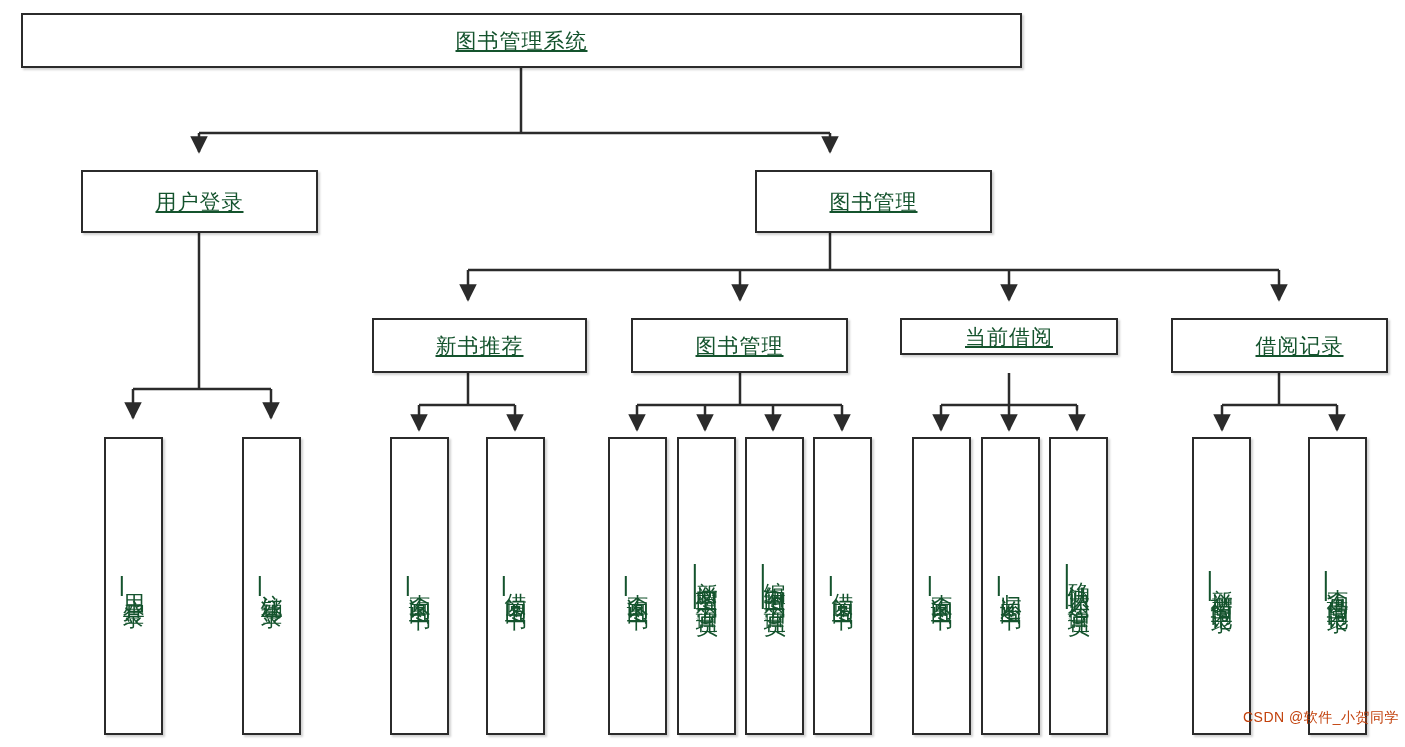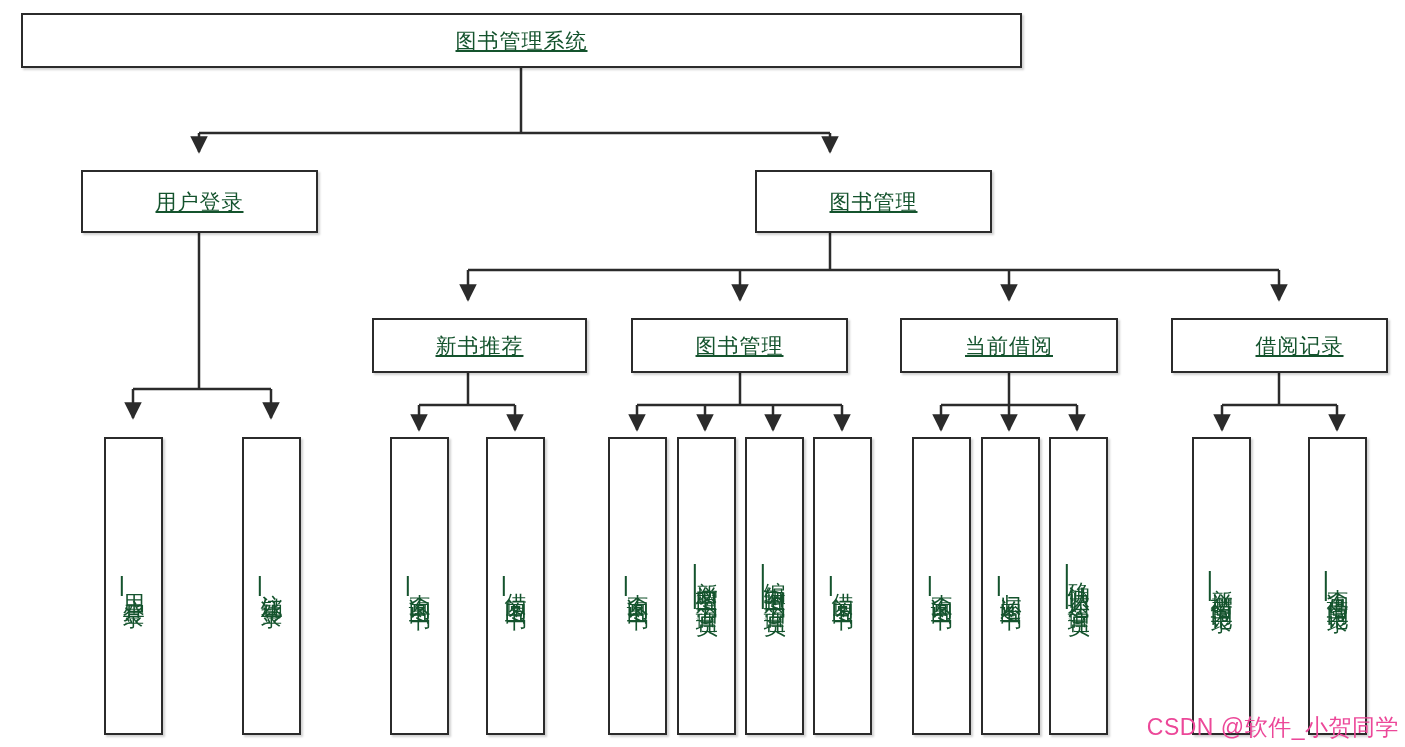--- a/index.html
+++ b/index.html
@@ -51,23 +51,23 @@
   svg.links {
     position: absolute;
     left: 0; top: 0;
     width: 1405px; height: 747px;
     z-index: 1;
     overflow: visible;
   }
   .watermark {
     position: absolute;
     right: 6px;
-    bottom: 4px;
-    font-size: 23px;
-    color: #ec4899;
+    bottom: 20px;
+    font-size: 14px;
+    color: #c2410c;
     z-index: 3;
     white-space: nowrap;
     letter-spacing: 0.5px;
   }
 </style>
 </head>
 <body>
 
 <div id="diagram">
 
@@ -131,21 +131,21 @@
   <div class="node h" style="left:739px; top:170px; width:237px; height:63px;margin-left:16px;">
     <span>图书管理</span>
   </div>
 
   <div class="node h" style="left:372px; top:318px; width:215px; height:55px;">
     <span>新书推荐</span>
   </div>
   <div class="node h" style="left:631px; top:318px; width:217px; height:55px;">
     <span>图书管理</span>
   </div>
-  <div class="node h" style="left:900px; top:318px; width:218px; height:55px;">
+  <div class="node h" style="left:900px; top:318px; width:218px; height:37px;">
     <span>当前借阅</span>
   </div>
   <div class="node h" style="left:1171px; top:318px; width:217px; height:55px;padding-left:40px;">
     <span>借阅记录</span>
   </div>
 
   <div class="node v" style="left:104px; top:437px; width:59px; height:298px;">
     <span class="vtext">用户登录</span>
   </div>
   <div class="node v" style="left:242px; top:437px; width:59px; height:298px;">

